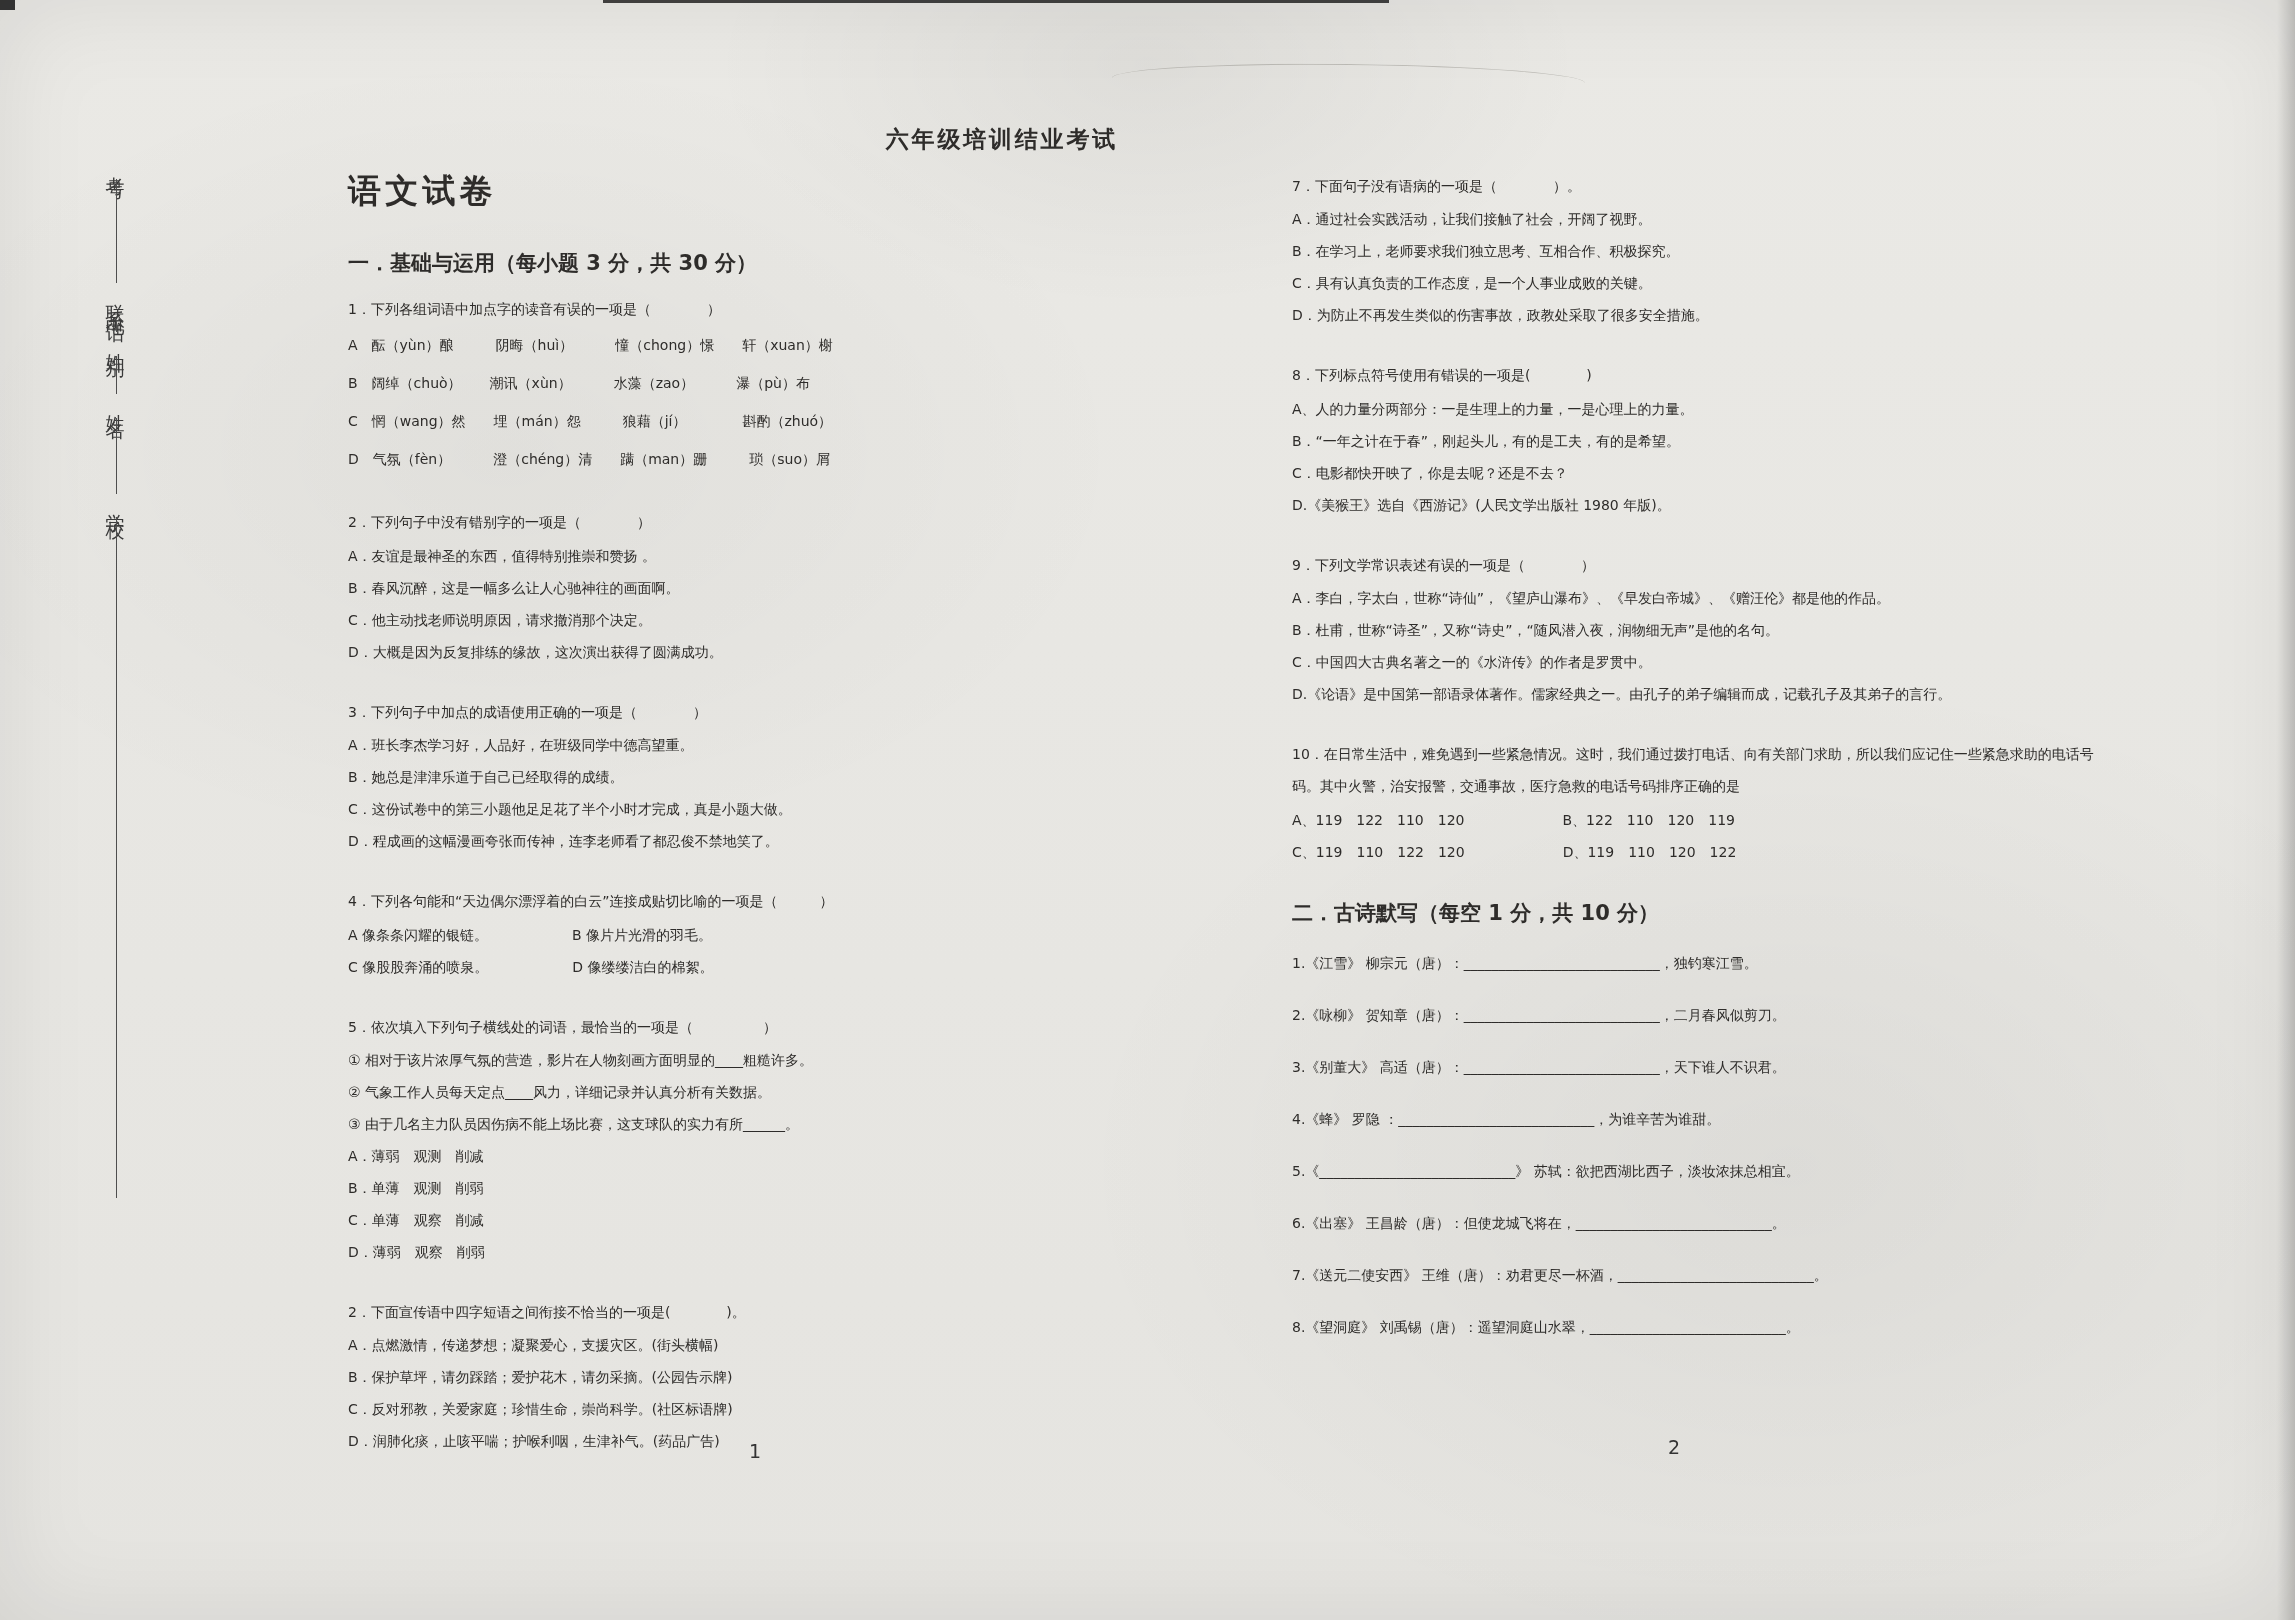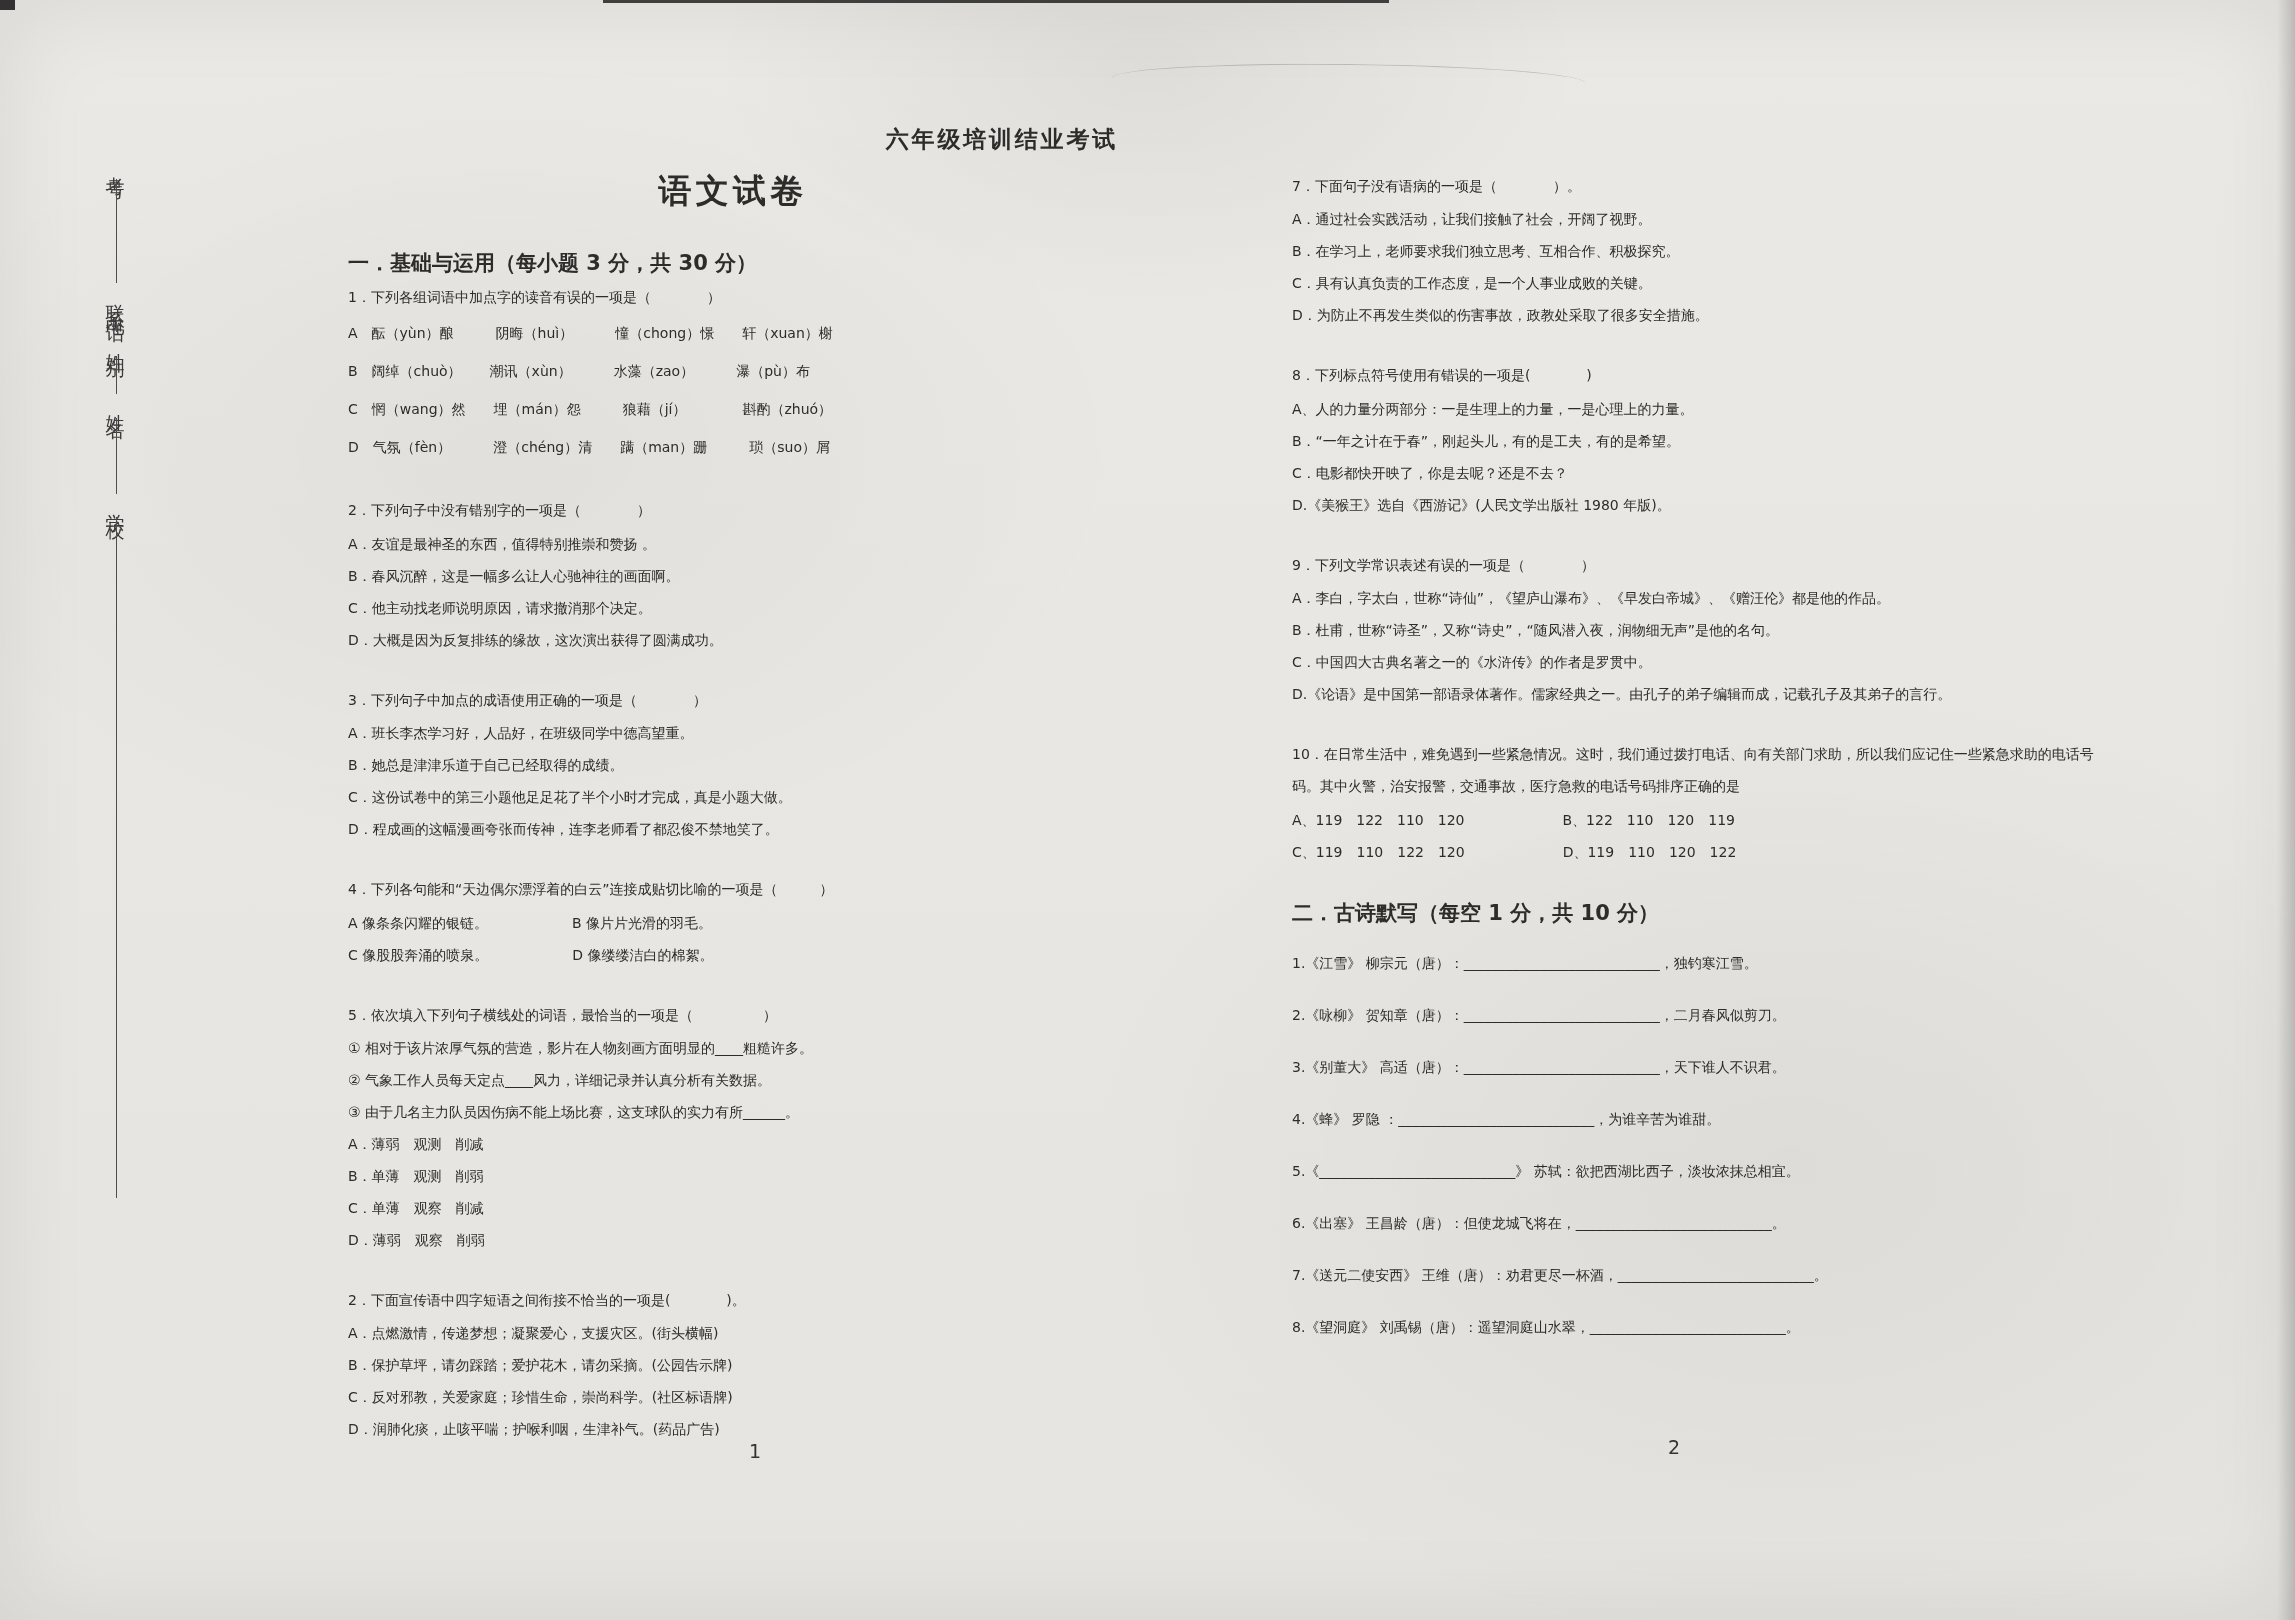--- a/index.html
+++ b/index.html
@@ -12,22 +12,22 @@
       radial-gradient(1112px 765px at 78% 72%, rgba(0,0,0,0.045), transparent 65%),
       radial-gradient(626px 348px at 50% 4%, rgba(0,0,0,0.05), transparent 70%),
       linear-gradient(#eae9e5,#e5e4e0);
     box-shadow: inset 0 0 97px rgba(0,0,0,0.08);
   }
   .col{position:absolute;}
   #col-left{left:348px;top:124px;width:770px;}
   #col-right{left:1292px;top:170px;width:806px;}
   .line{font-size:14px;line-height:32px;white-space:pre-wrap;}
   .exam-header{text-align:right;font-weight:bold;font-size:23px;letter-spacing:2.8px;margin-bottom:14px;}
-  .exam-title{text-align:center;font-weight:bold;font-size:33px;letter-spacing:4.2px;margin-bottom:32px;}
-  .sec-heading{font-weight:bold;font-size:21px;line-height:35px;margin-bottom:0;}
+  .exam-title{text-align:left;font-weight:bold;font-size:33px;letter-spacing:4.2px;margin-bottom:32px;}
+  .sec-heading{font-weight:bold;font-size:21px;line-height:35px;margin-bottom:12px;}
   .qblock{margin-bottom:28px;}
   .qblock .stem{margin-bottom:1.4px;}
   .q1opts .line{line-height:38px;}
   .poem .line{margin-bottom:20px;}
   .pagenum{position:absolute;font-size:19px;color:#333;}
   #pagenum-1{left:749px;top:1440px;}
   #pagenum-2{left:1668px;top:1436px;}
   
   #seal{position:absolute;left:103px;top:161px;display:flex;flex-direction:column;align-items:center;}
   .vlabel{writing-mode:vertical-rl;text-orientation:upright;font-size:19px;letter-spacing:6.3px;color:#3a3a3a;}

